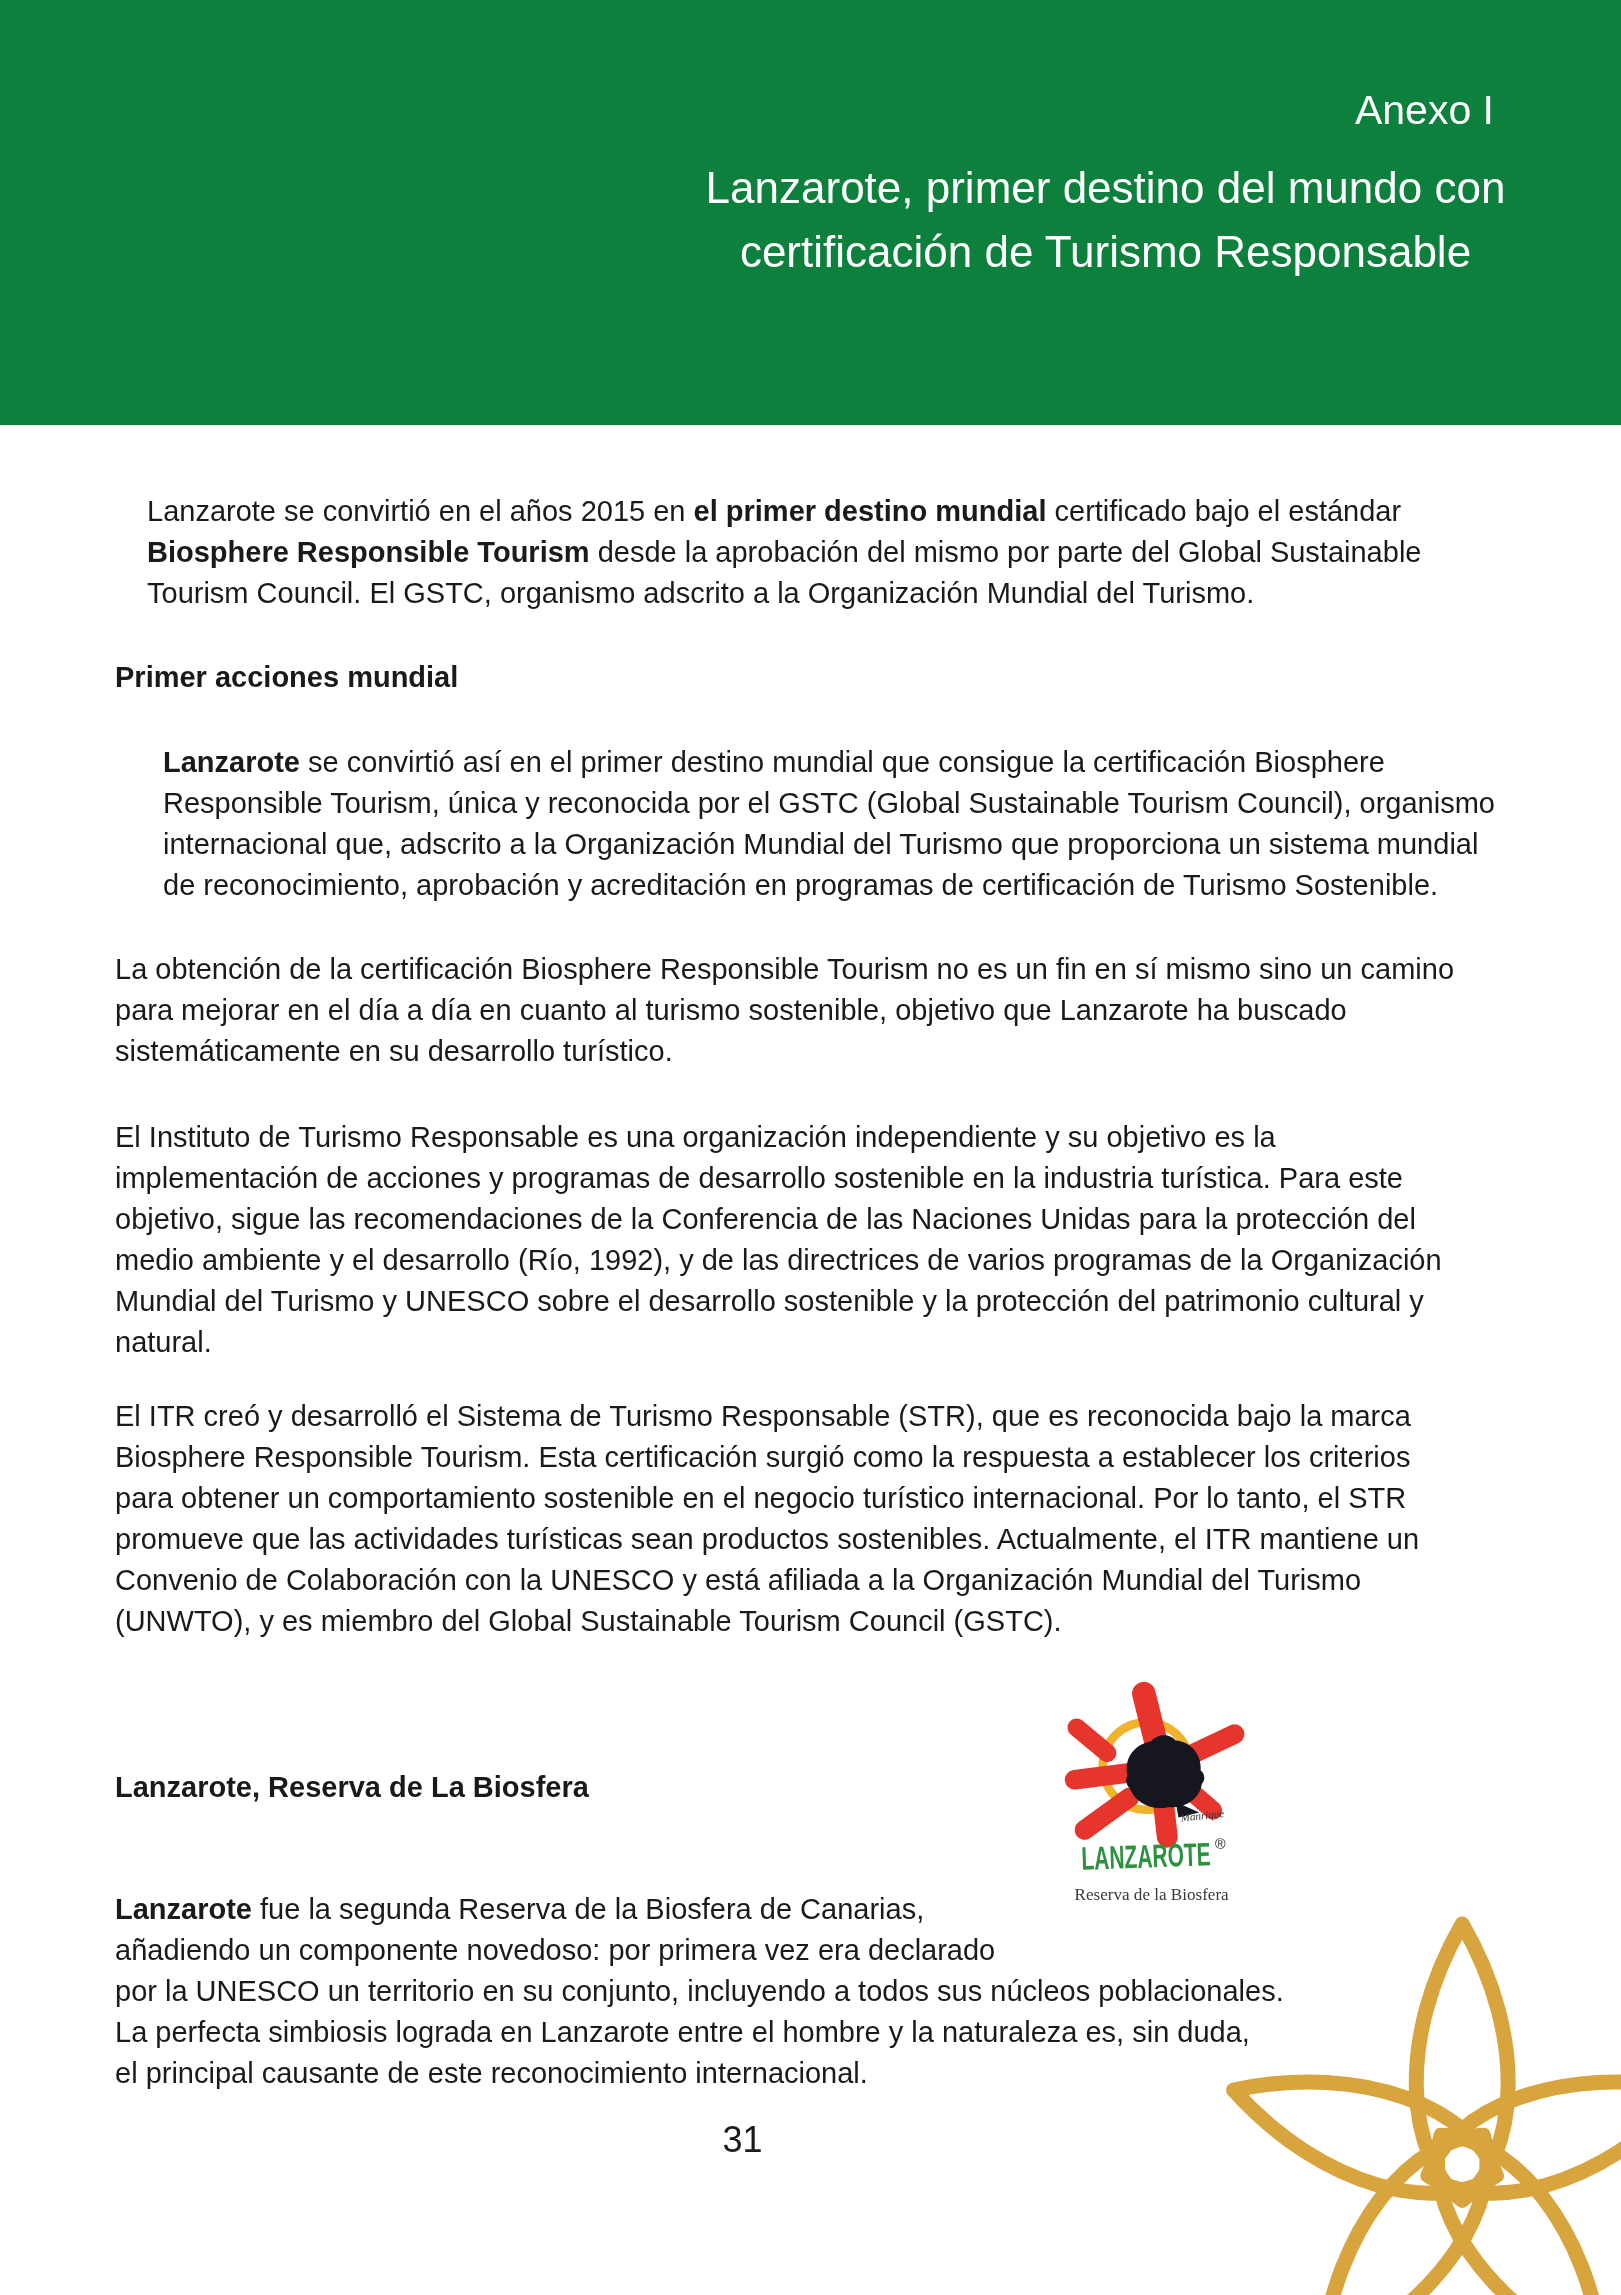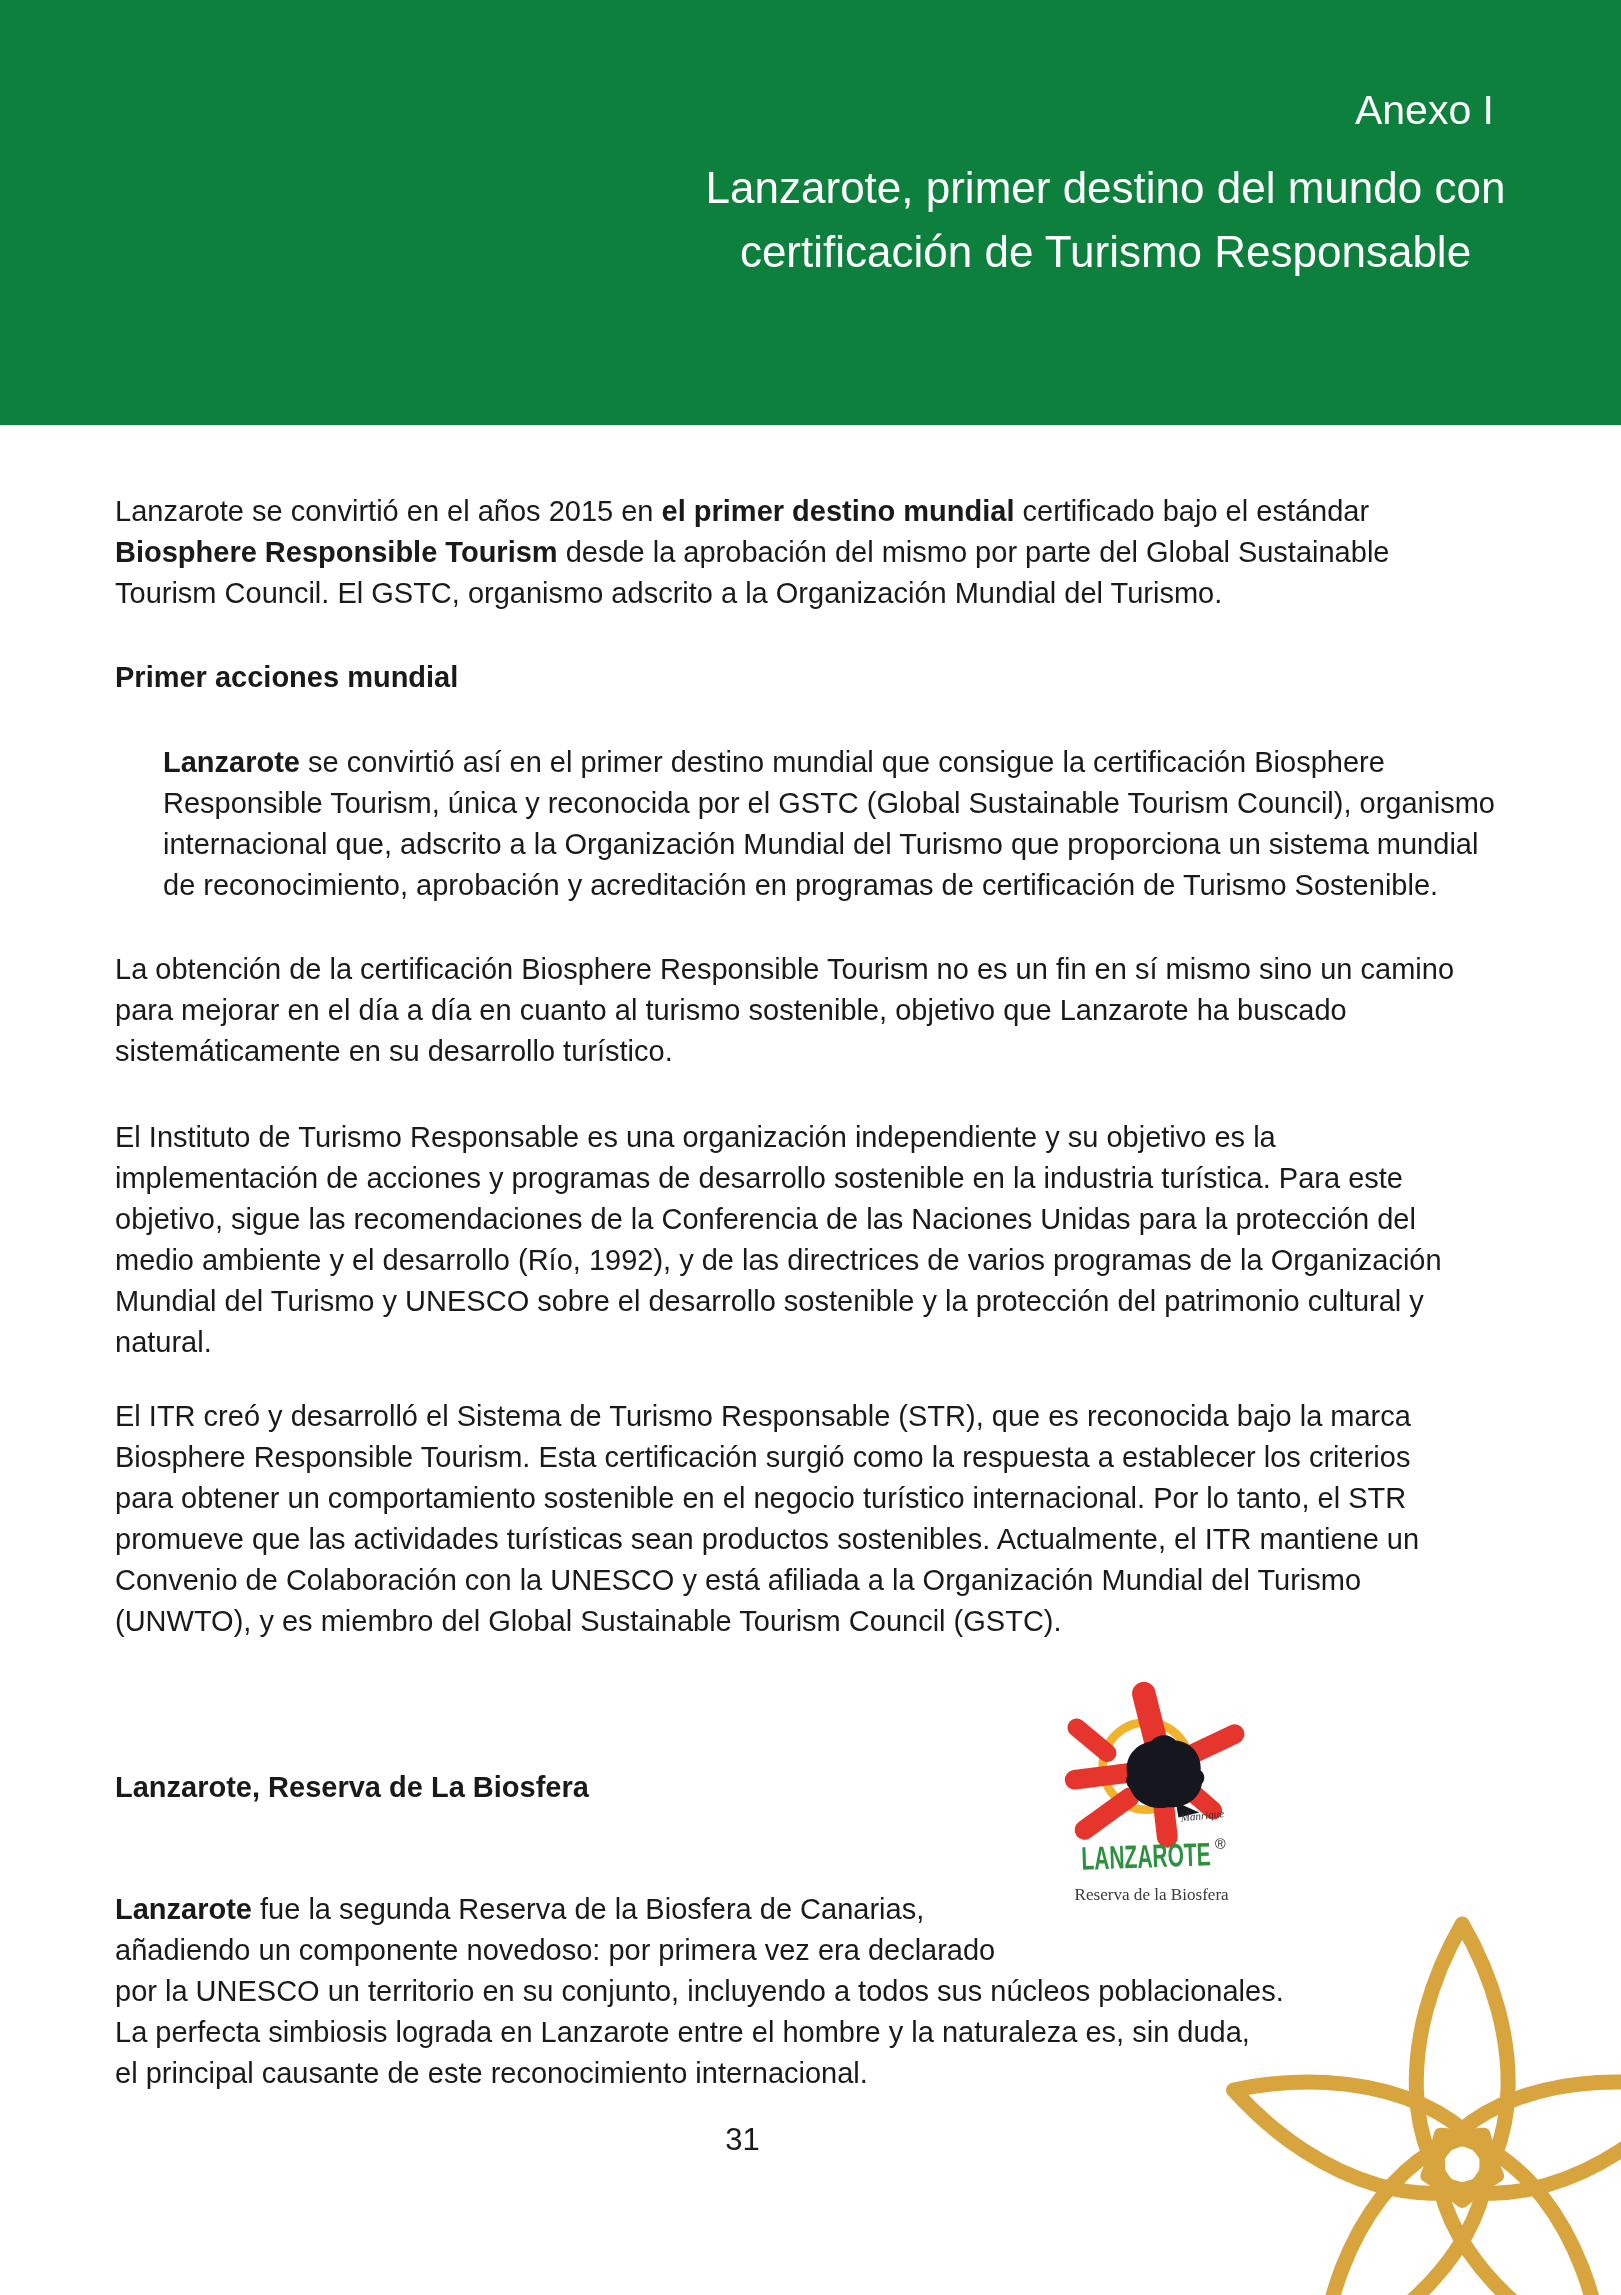--- a/index.html
+++ b/index.html
@@ -57,25 +57,25 @@
     position:absolute;left:654px;top:156px;width:903px;
     color:#fff;font-size:44px;line-height:64px;text-align:center;
     white-space:nowrap;
   }
   
   .para,.heading{
     position:absolute;left:115px;width:1426px;
     font-size:29px;line-height:41px;white-space:nowrap;
   }
   .heading{font-weight:bold;}
-  .p1{top:491px;} .h1{top:657px;} .p2{top:742px;margin-left:48px;} .p3{top:949px;}
+  .p1{top:491px;margin-left:32px;} .h1{top:657px;} .p2{top:742px;margin-left:48px;} .p3{top:949px;}
   .p4{top:1117px;} .p5{top:1396px;} .h2{top:1767px;} .p6{top:1889px;}
   .pagenum{
     position:absolute;left:0;top:2119px;width:1485px;
-    text-align:center;font-size:31px;line-height:41px;
+    text-align:center;font-size:36px;line-height:41px;
   }
   
   .sun-logo{position:absolute;left:1056px;top:1674px;}
   .sun-ring{fill:none;stroke:var(--yellow);stroke-width:13px;}
   .sun-stroke{stroke:var(--red);stroke-linecap:round;fill:none;}
   .sun-blob{fill:#16161e;}
   .sig-text{fill:#333;font-family:"Liberation Serif",serif;font-style:italic;}
   .lanz-text{fill:var(--logo-green);font-family:"Liberation Sans",sans-serif;font-weight:bold;}
   .reg-text{fill:#222;font-family:"Liberation Sans",sans-serif;}
   .caption-text{fill:#3a3a3a;font-family:"Liberation Serif",serif;}

